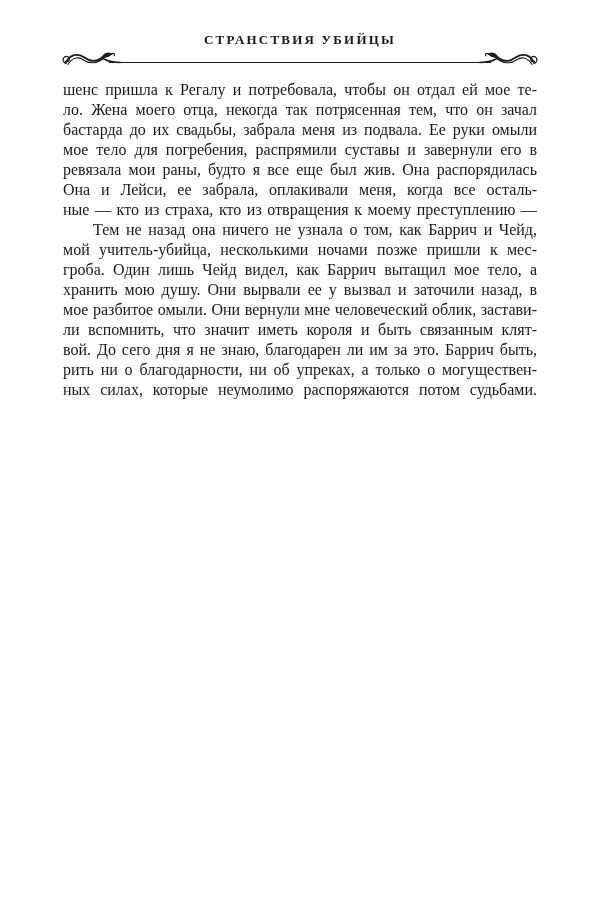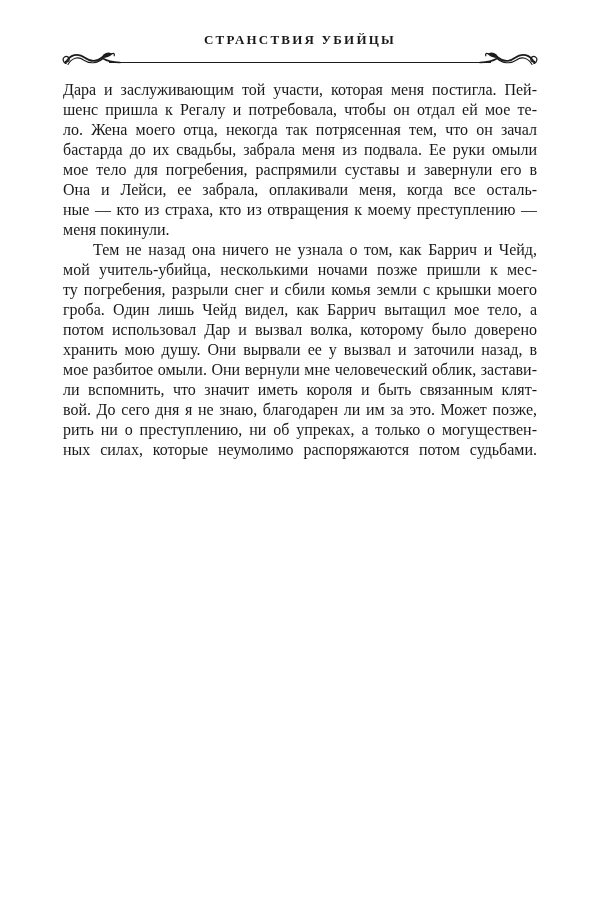--- a/index.html
+++ b/index.html
@@ -94,38 +94,35 @@
         <path d="M4.5 15 C9 6.5 17 4.5 23.5 9.5 C29.5 13.8 36 13.8 41 9.5" stroke-width="1.7"></path>
         <path d="M7 16.5 C11 10 17 8 22.5 12 C28.5 16.2 36.5 15.5 42 10.5" stroke-width="1.1"></path>
         <path d="M41 9.5 C43 5.5 47 4 50.5 6 C48 8.5 44.5 9.2 41 9.5 Z" stroke-width="1.1" fill="#1c1c1c"></path>
         <path d="M50.5 6 C52.5 4.8 54 5.6 53.2 7.8" stroke-width="1.2"></path>
         <path d="M42 10.5 C46.5 13.2 52 14.3 59 14.6" stroke-width="1.5"></path>
       </svg>
     </div>
 
     <main class="body-text">
         <div class="paragraph">
-          <div class="line">Дара и заслуживающим той участи, которая меня постигла. Пей-</div>
           <div class="line">шенс пришла к Регалу и потребовала, чтобы он отдал ей мое те-</div>
           <div class="line">ло. Жена моего отца, некогда так потрясенная тем, что он зачал</div>
           <div class="line">бастарда до их свадьбы, забрала меня из подвала. Ее руки омыли</div>
           <div class="line">мое тело для погребения, распрямили суставы и завернули его в</div>
+          <div class="line">ревязала мои раны, будто я все еще был жив. Она распорядилась</div>
           <div class="line">Она и Лейси, ее забрала, оплакивали меня, когда все осталь-</div>
           <div class="line">ные — кто из страха, кто из отвращения к моему преступлению —</div>
-          <div class="line short-end">меня покинули.</div>
         </div>
         <div class="paragraph">
           <div class="line indent">Тем не назад она ничего не узнала о том, как Баррич и Чейд,</div>
           <div class="line">мой учитель-убийца, несколькими ночами позже пришли к мес-</div>
-          <div class="line">ту погребения, разрыли снег и сбили комья земли с крышки моего</div>
           <div class="line">гроба. Один лишь Чейд видел, как Баррич вытащил мое тело, а</div>
-          <div class="line">потом использовал Дар и вызвал волка, которому было доверено</div>
           <div class="line">хранить мою душу. Они вырвали ее у вызвал и заточили назад, в</div>
           <div class="line">мое разбитое омыли. Они вернули мне человеческий облик, застави-</div>
           <div class="line">ли вспомнить, что значит иметь короля и быть связанным клят-</div>
-          <div class="line">вой. До сего дня я не знаю, благодарен ли им за это. Может позже,</div>
-          <div class="line">рить ни о преступлению, ни об упреках, а только о могуществен-</div>
+          <div class="line">вой. До сего дня я не знаю, благодарен ли им за это. Баррич быть,</div>
+          <div class="line">рить ни о благодарности, ни об упреках, а только о могуществен-</div>
           <div class="line">ных силах, которые неумолимо распоряжаются потом судьбами.</div>
         </div>
       </main>
 
   </div>
 </div>
 
 </body></html>

